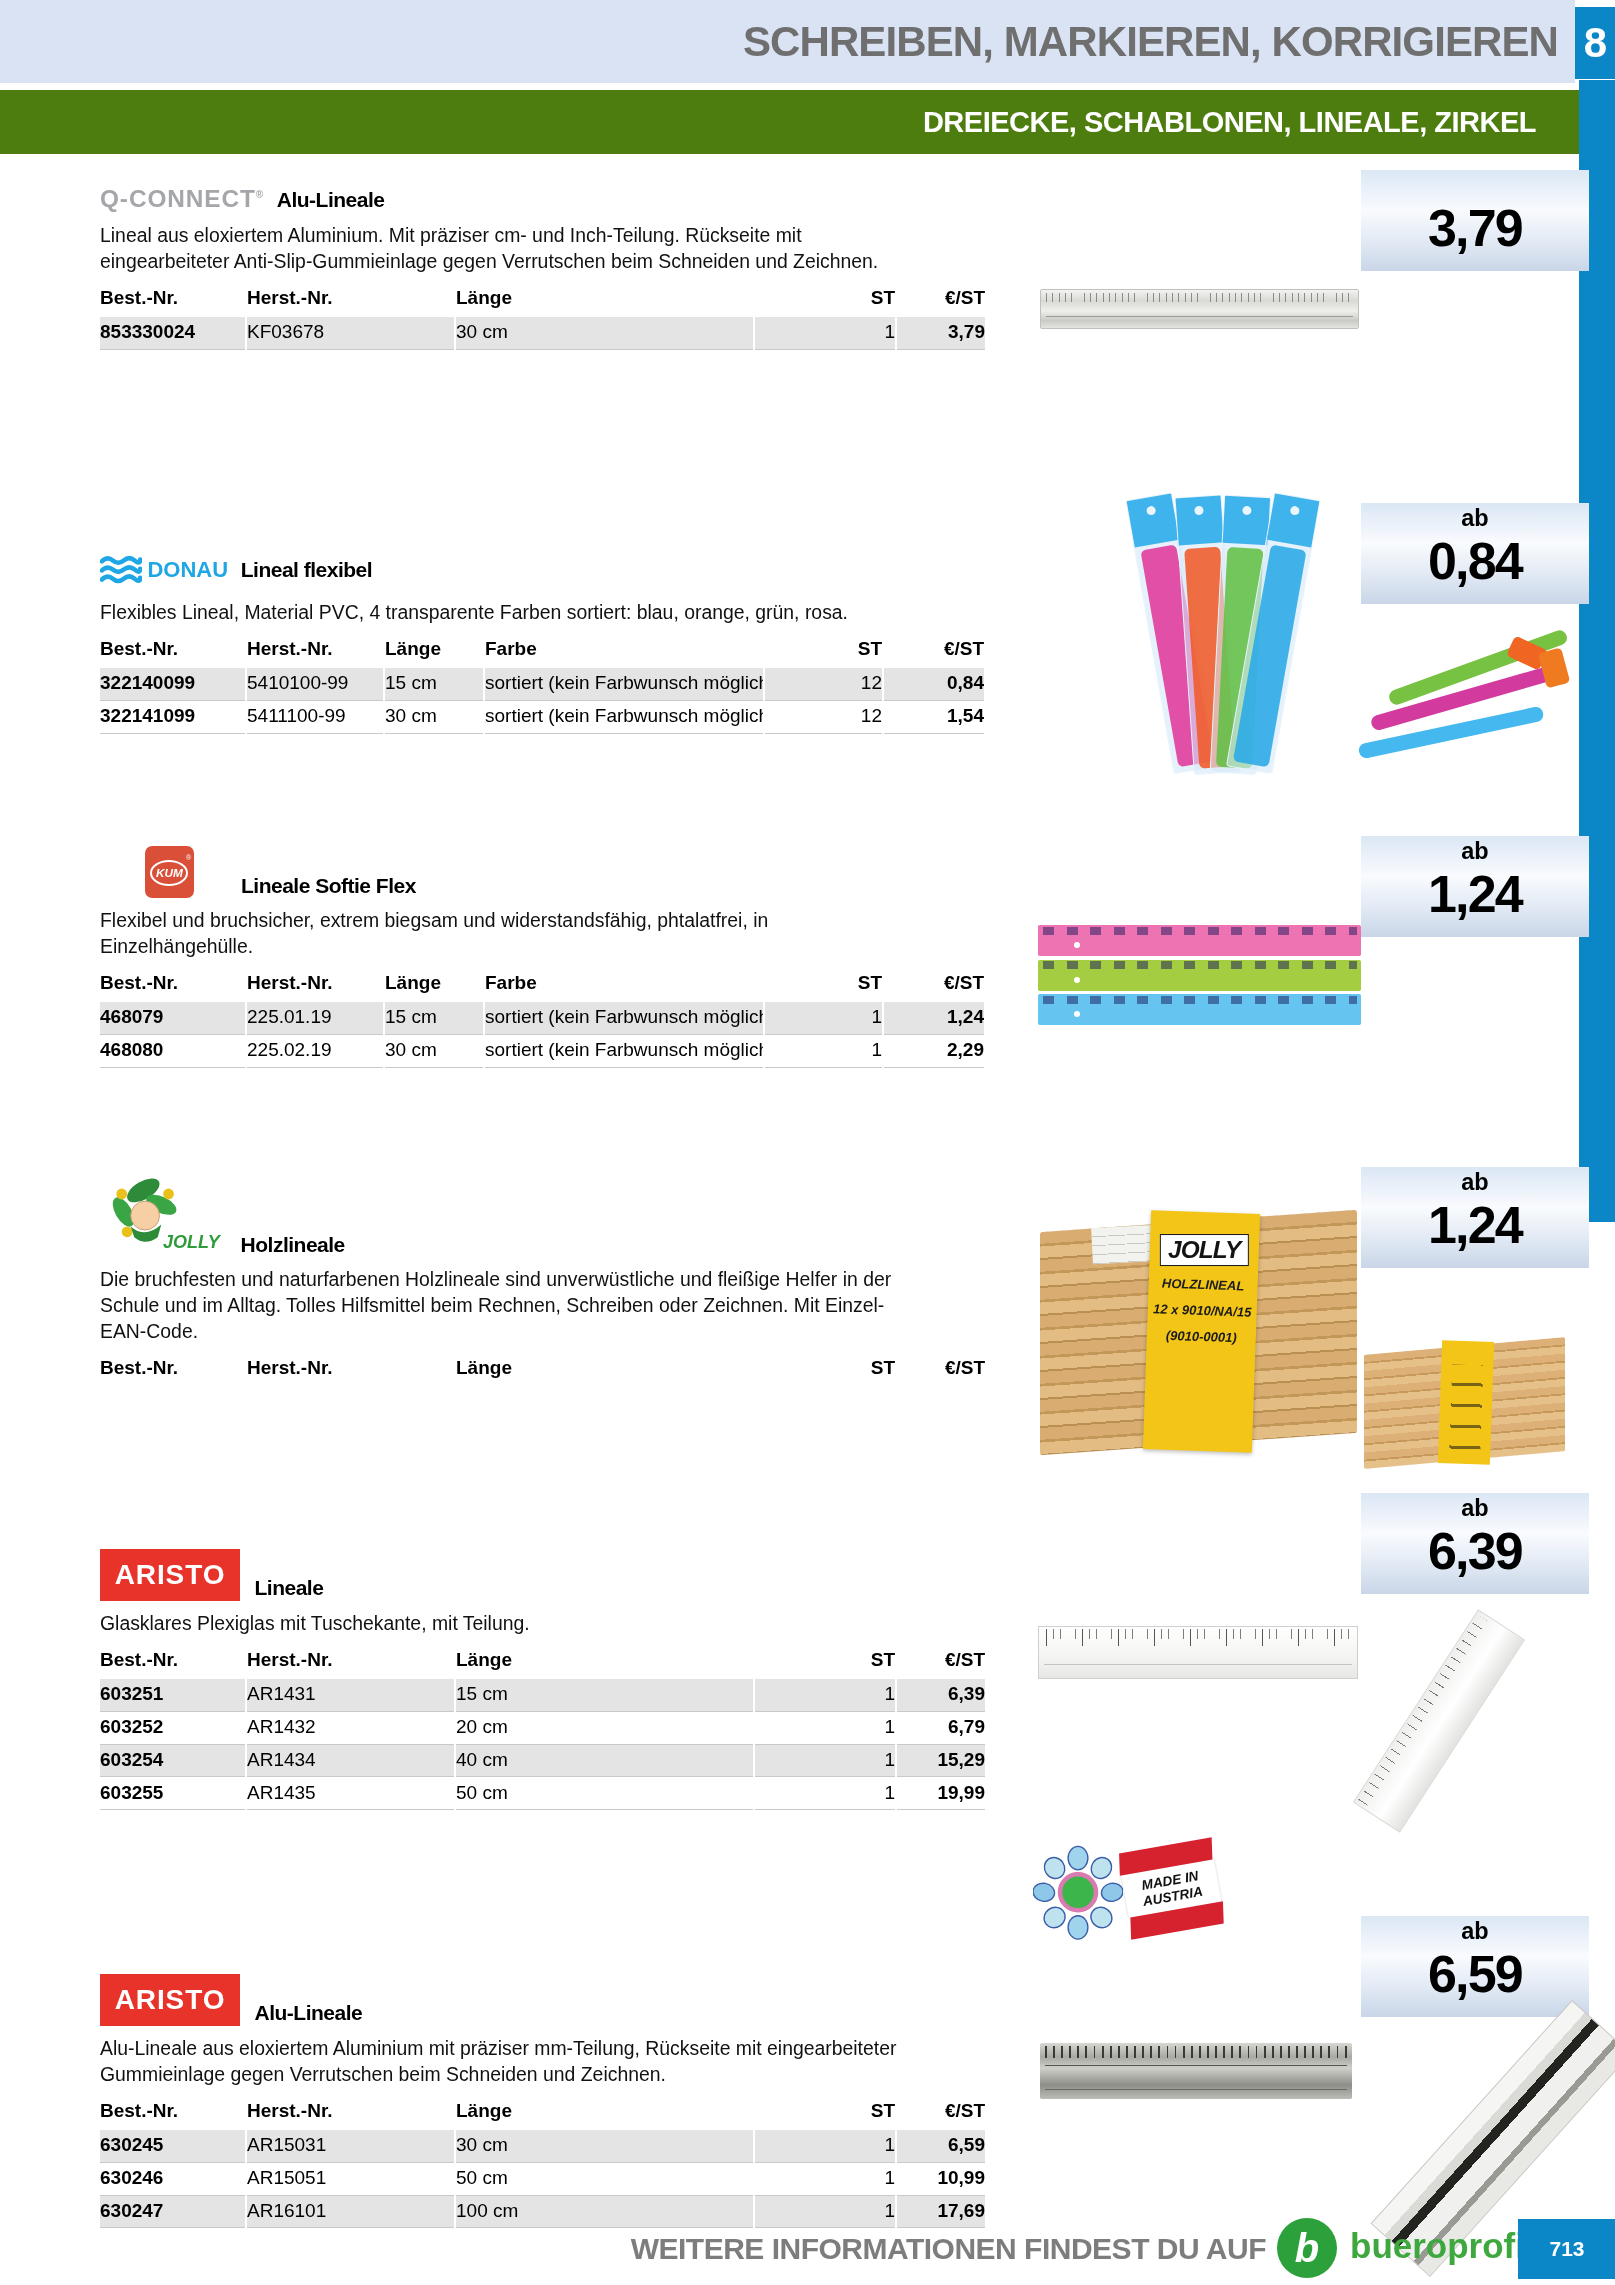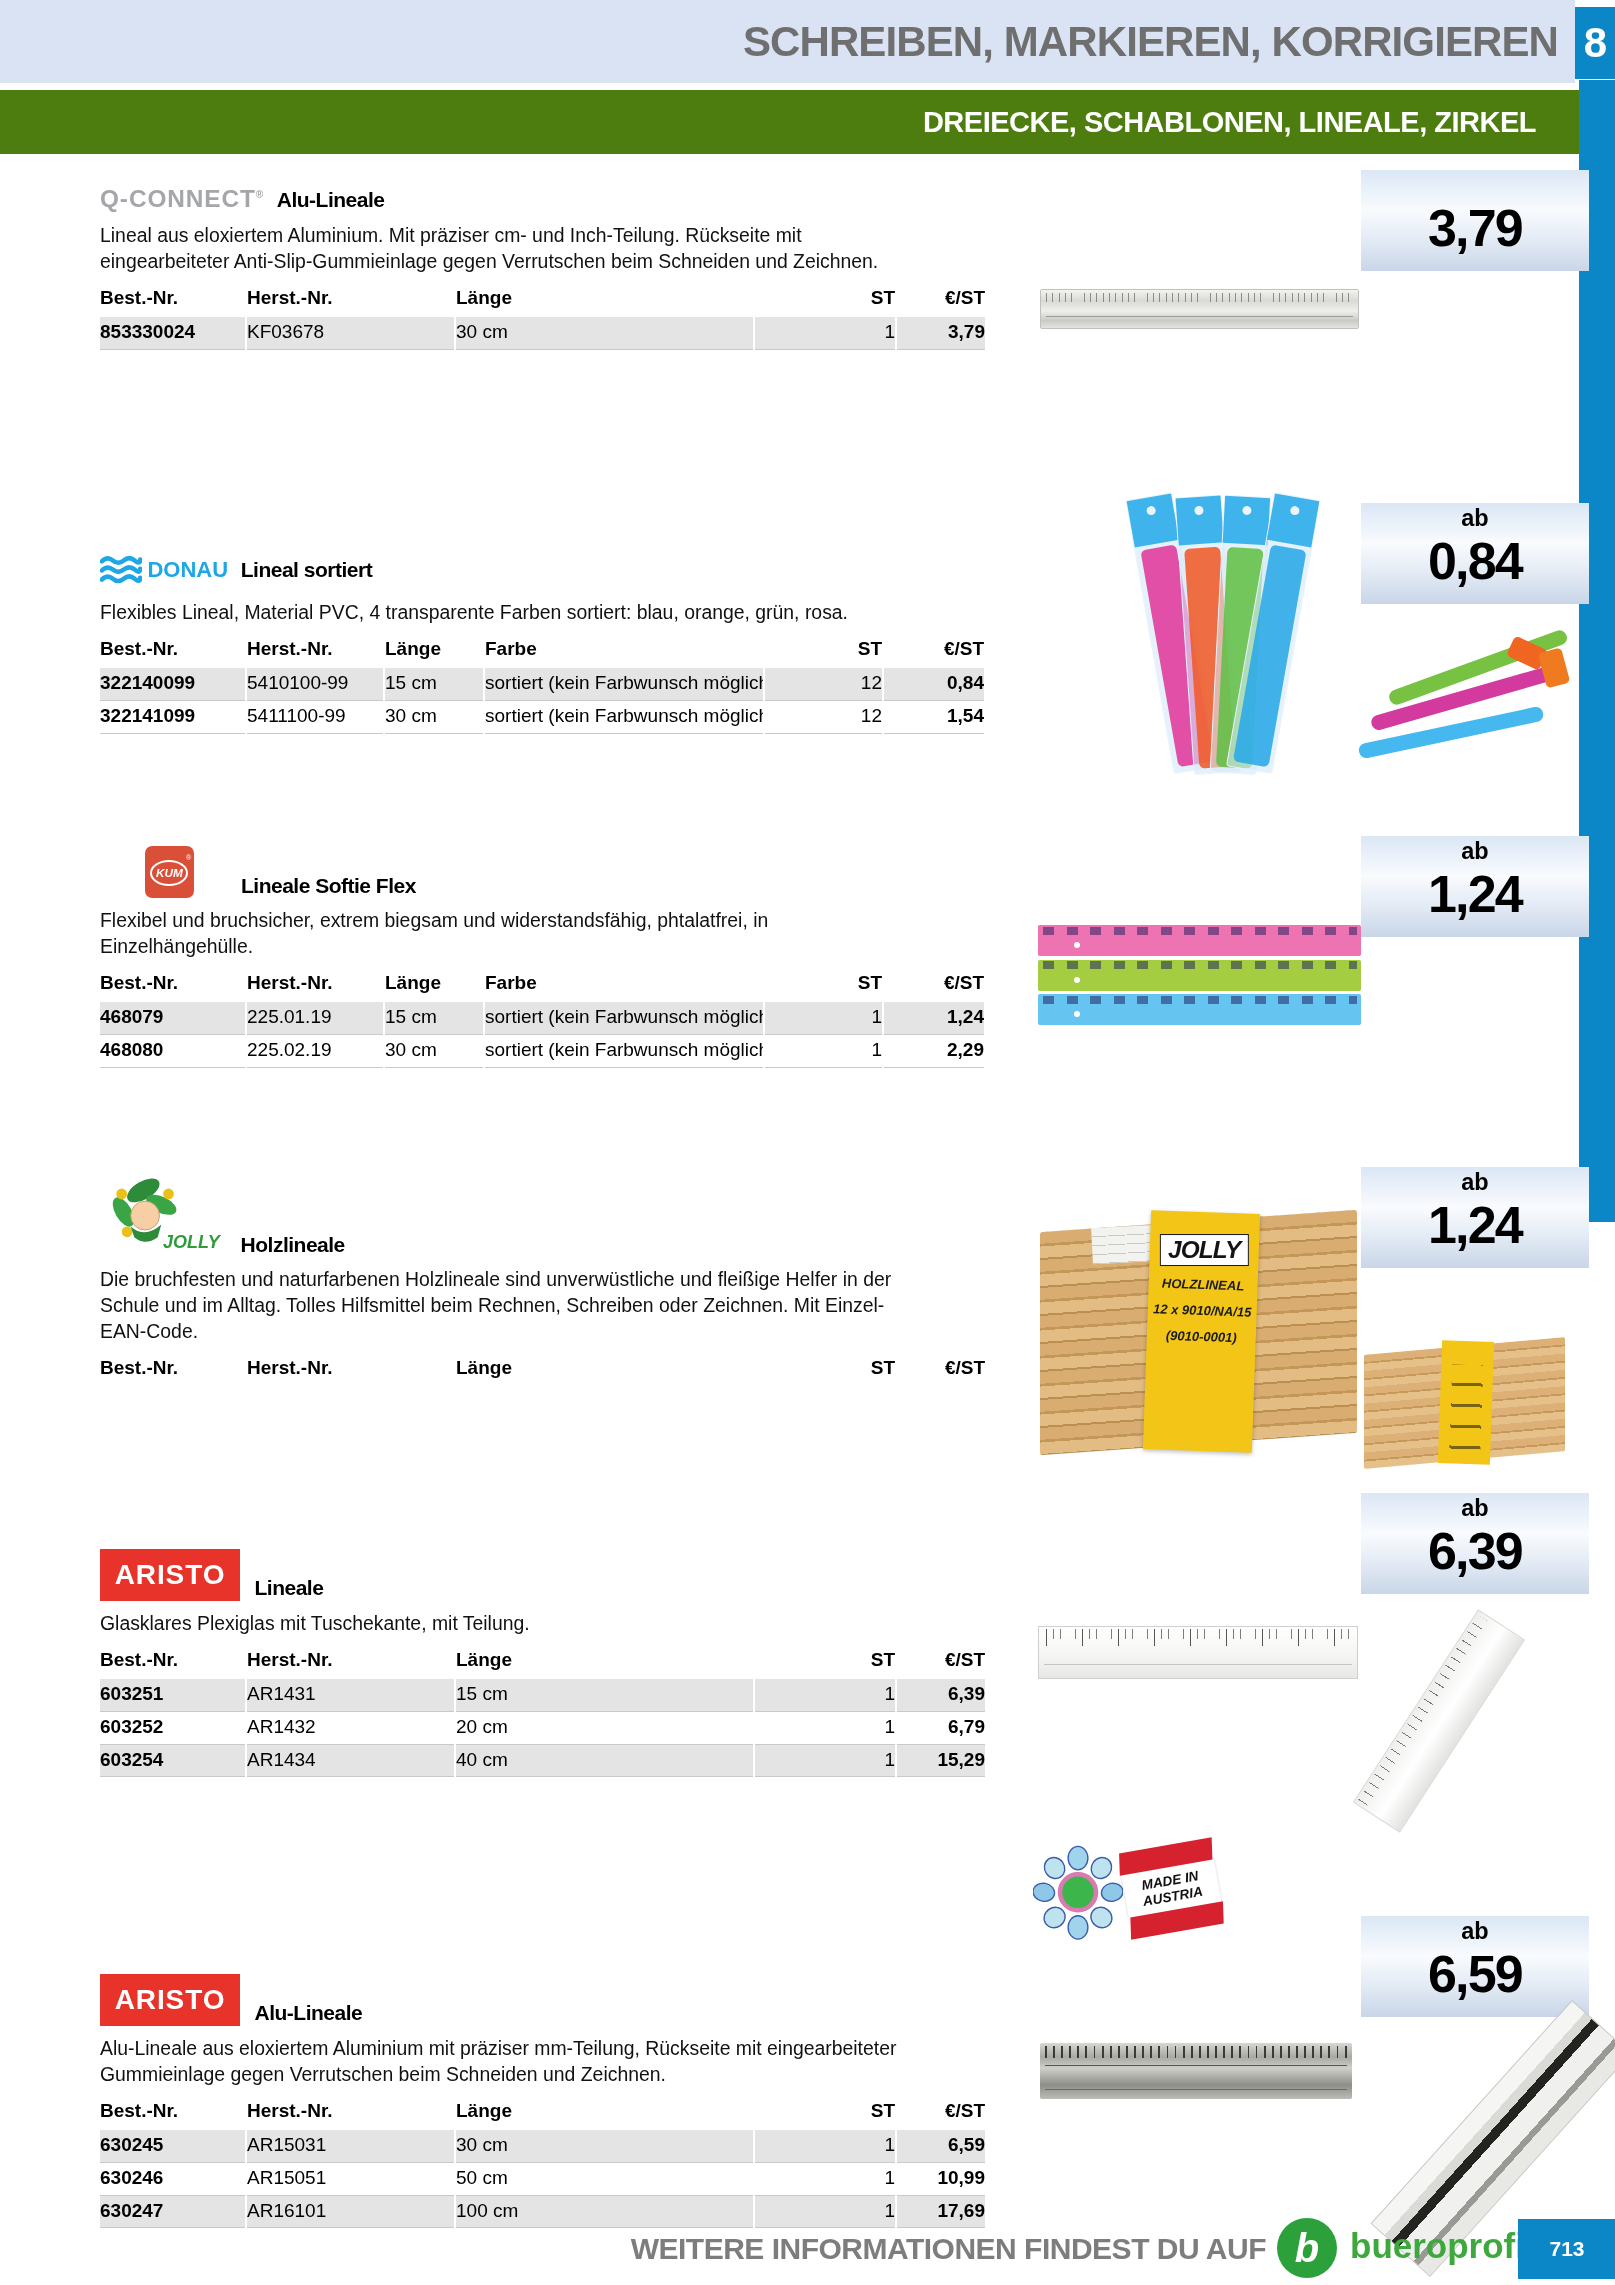--- a/index.html
+++ b/index.html
@@ -188,21 +188,21 @@
   <section class="product" style="top:550px">
     <div class="brandrow centered" style="height:40px">
       <span class="logo-donau">
         <svg width="42" height="31" viewBox="0 0 46 34">
           <path d="M2 7 Q8 1 14 6 T26 6 T38 6 T44 5" stroke="#1ea7e4" stroke-width="5" fill="none" stroke-linecap="round"></path>
           <path d="M2 17 Q8 11 14 16 T26 16 T38 16 T44 15" stroke="#1ea7e4" stroke-width="5" fill="none" stroke-linecap="round"></path>
           <path d="M2 27 Q8 21 14 26 T26 26 T38 26 T44 25" stroke="#1ea7e4" stroke-width="5" fill="none" stroke-linecap="round"></path>
         </svg>
         <span class="dtext">DONAU</span>
       </span>
-      <h2 class="sec-title">Lineal sortiert</h2>
+      <h2 class="sec-title">Lineal flexibel</h2>
     </div>
     <p class="desc">Flexibles Lineal, Material PVC, 4 transparente Farben sortiert: blau, orange, grün, rosa.</p>
     <table class="ptable t6">
         <colgroup>
           <col>
           <col>
           <col>
           <col>
           <col>
           <col>
@@ -366,20 +366,27 @@
             <td>20 cm</td>
             <td>1</td>
             <td>6,79</td>
           </tr>
           <tr>
             <td>603254</td>
             <td>AR1434</td>
             <td>40 cm</td>
             <td>1</td>
             <td>15,29</td>
+          </tr>
+          <tr>
+            <td>603255</td>
+            <td>AR1435</td>
+            <td>50 cm</td>
+            <td>1</td>
+            <td>19,99</td>
           </tr>
         </tbody>
       </table>
   </section>
 
   <section class="product" style="top:1974px">
     <div class="brandrow bottomed" style="height:52px">
       <span class="logo-aristo">
           <span>ARISTO</span>
         </span>

